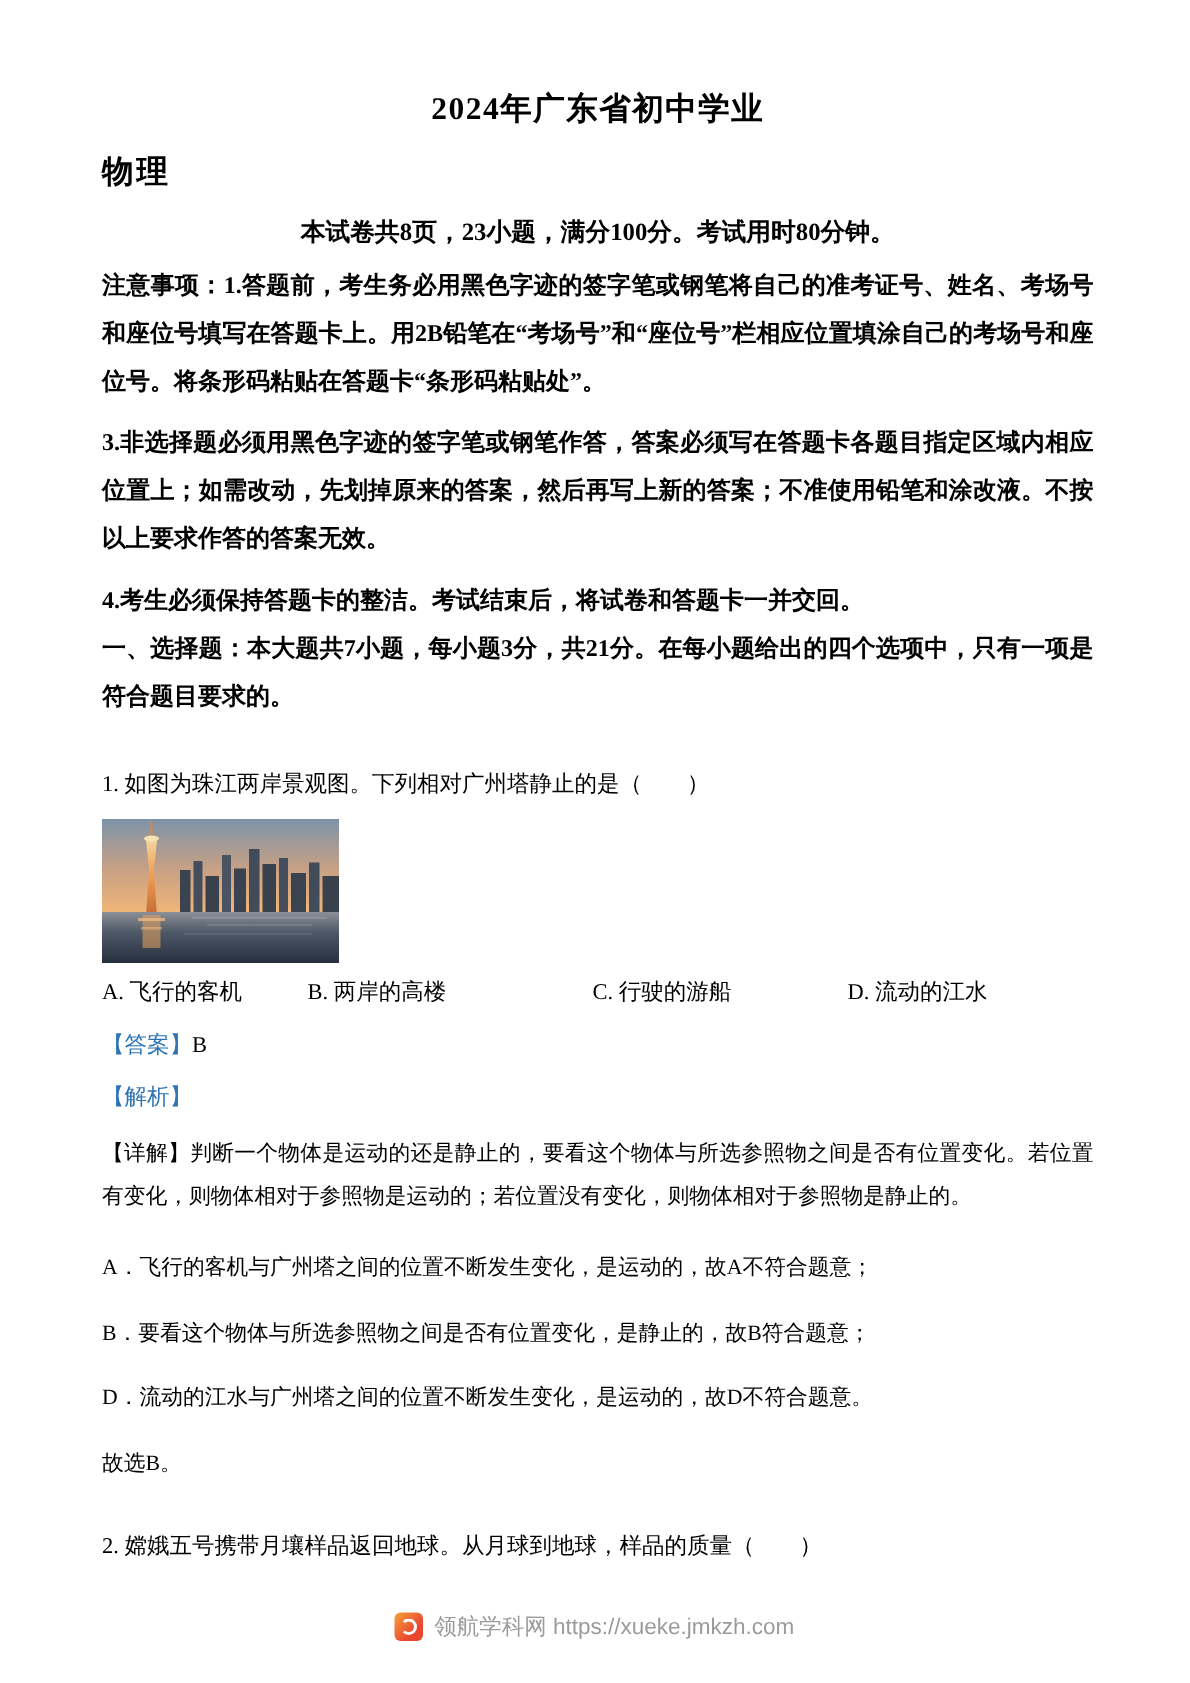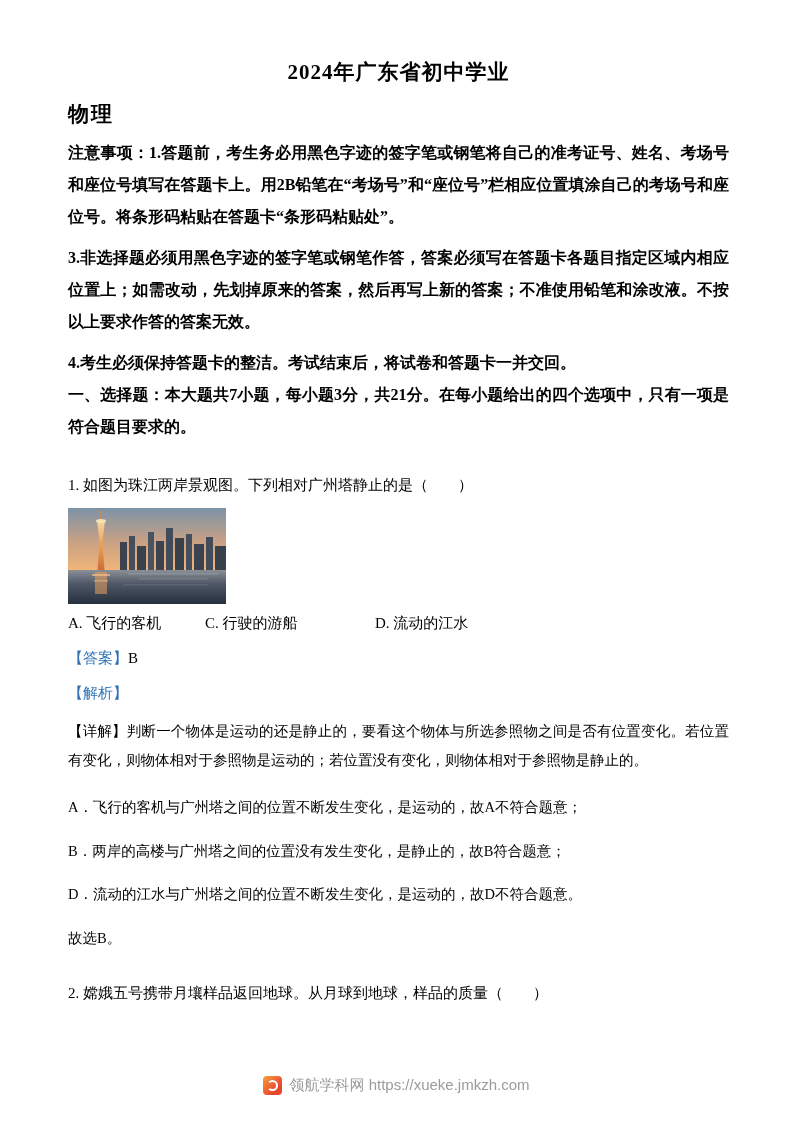--- a/index.html
+++ b/index.html
@@ -121,20 +121,21 @@
     box-sizing: border-box;
   }
 </style>
 </head>
 <body>
 
 <div class="page">
 
   <div class="title-line1">2024年广东省初中学业</div>
   <div class="title-line2">物理</div>
+  <div class="exam-info">本试卷共8页，23小题，满分100分。考试用时80分钟。</div>
 
   <p class="notice">注意事项：1.答题前，考生务必用黑色字迹的签字笔或钢笔将自己的准考证号、姓名、考场号和座位号填写在答题卡上。用2B铅笔在“考场号”和“座位号”栏相应位置填涂自己的考场号和座位号。将条形码粘贴在答题卡“条形码粘贴处”。</p>
   <p class="notice">3.非选择题必须用黑色字迹的签字笔或钢笔作答，答案必须写在答题卡各题目指定区域内相应位置上；如需改动，先划掉原来的答案，然后再写上新的答案；不准使用铅笔和涂改液。不按以上要求作答的答案无效。</p>
   <p class="notice">4.考生必须保持答题卡的整洁。考试结束后，将试卷和答题卡一并交回。</p>
 
   <p class="section-heading">一、选择题：本大题共7小题，每小题3分，共21分。在每小题给出的四个选项中，只有一项是符合题目要求的。</p>
 
   <p class="q-stem">1. 如图为珠江两岸景观图。下列相对广州塔静止的是（　　）</p>
 
   <svg class="q-image" viewBox="0 0 158 96" xmlns="http://www.w3.org/2000/svg" role="img">
@@ -177,38 +178,39 @@
     <rect x="27" y="64" width="12" height="22" fill="#e8a35c" opacity="0.55"></rect>
     <rect x="24" y="66" width="18" height="2" fill="#f3c083" opacity="0.7"></rect>
     <rect x="26" y="72" width="14" height="1.6" fill="#f3c083" opacity="0.5"></rect>
     <rect x="60" y="65" width="90" height="1.6" fill="#9aa2ad" opacity="0.5"></rect>
     <rect x="70" y="70" width="70" height="1.4" fill="#8b939f" opacity="0.4"></rect>
     <rect x="55" y="76" width="85" height="1.4" fill="#7b8490" opacity="0.35"></rect>
   </svg>
 
   <div class="options-row">
     <span class="opt-a">A. 飞行的客机</span>
+    <span class="opt-b">B. 两岸的高楼</span>
     <span class="opt-c">C. 行驶的游船</span>
     <span class="opt-d">D. 流动的江水</span>
   </div>
 
   <p class="answer-line">
     <span class="blue">【答案】</span><span>B</span>
   </p>
 
   <p class="analysis-line">
     <span class="blue">【解析】</span>
   </p>
 
   <p class="detail-para">
     <span>【详解】</span><span>判断一个物体是运动的还是静止的，要看这个物体与所选参照物之间是否有位置变化。若位置有变化，则物体相对于参照物是运动的；若位置没有变化，则物体相对于参照物是静止的。</span>
   </p>
 
   <p class="detail-line">A．飞行的客机与广州塔之间的位置不断发生变化，是运动的，故A不符合题意；</p>
-  <p class="detail-line">B．两岸的高楼与广州塔之间的位置没有发生变化，是静止的，故B符合题意；</p>
+  <p class="detail-line">B．要看这个物体与所选参照物之间是否有位置变化，是静止的，故B符合题意；</p>
   <p class="detail-line">D．流动的江水与广州塔之间的位置不断发生变化，是运动的，故D不符合题意。</p>
   <p class="detail-line">故选B。</p>
 
   <p class="q-stem">2. 嫦娥五号携带月壤样品返回地球。从月球到地球，样品的质量（　　）</p>
 
 </div>
 
 <div class="footer">
   <span class="footer-inner">
     <span class="footer-logo"></span>

